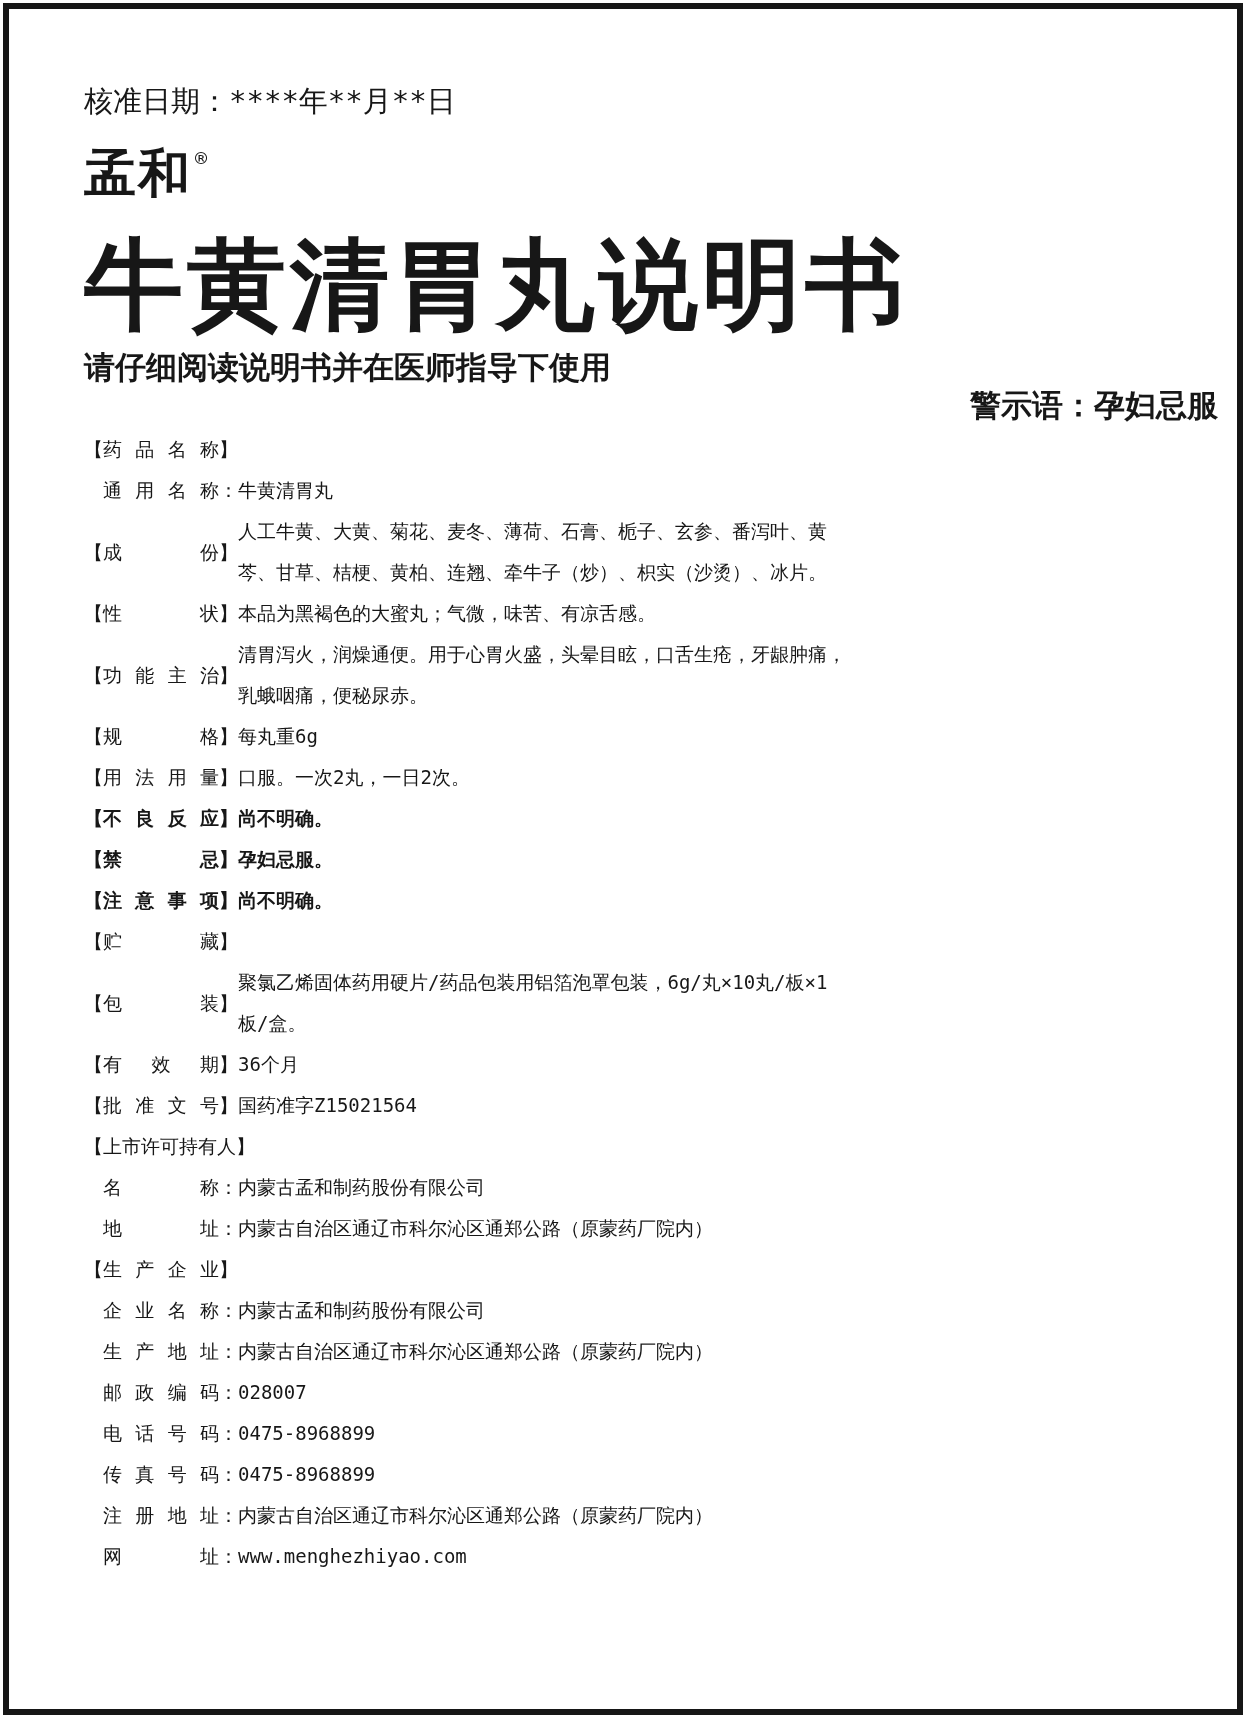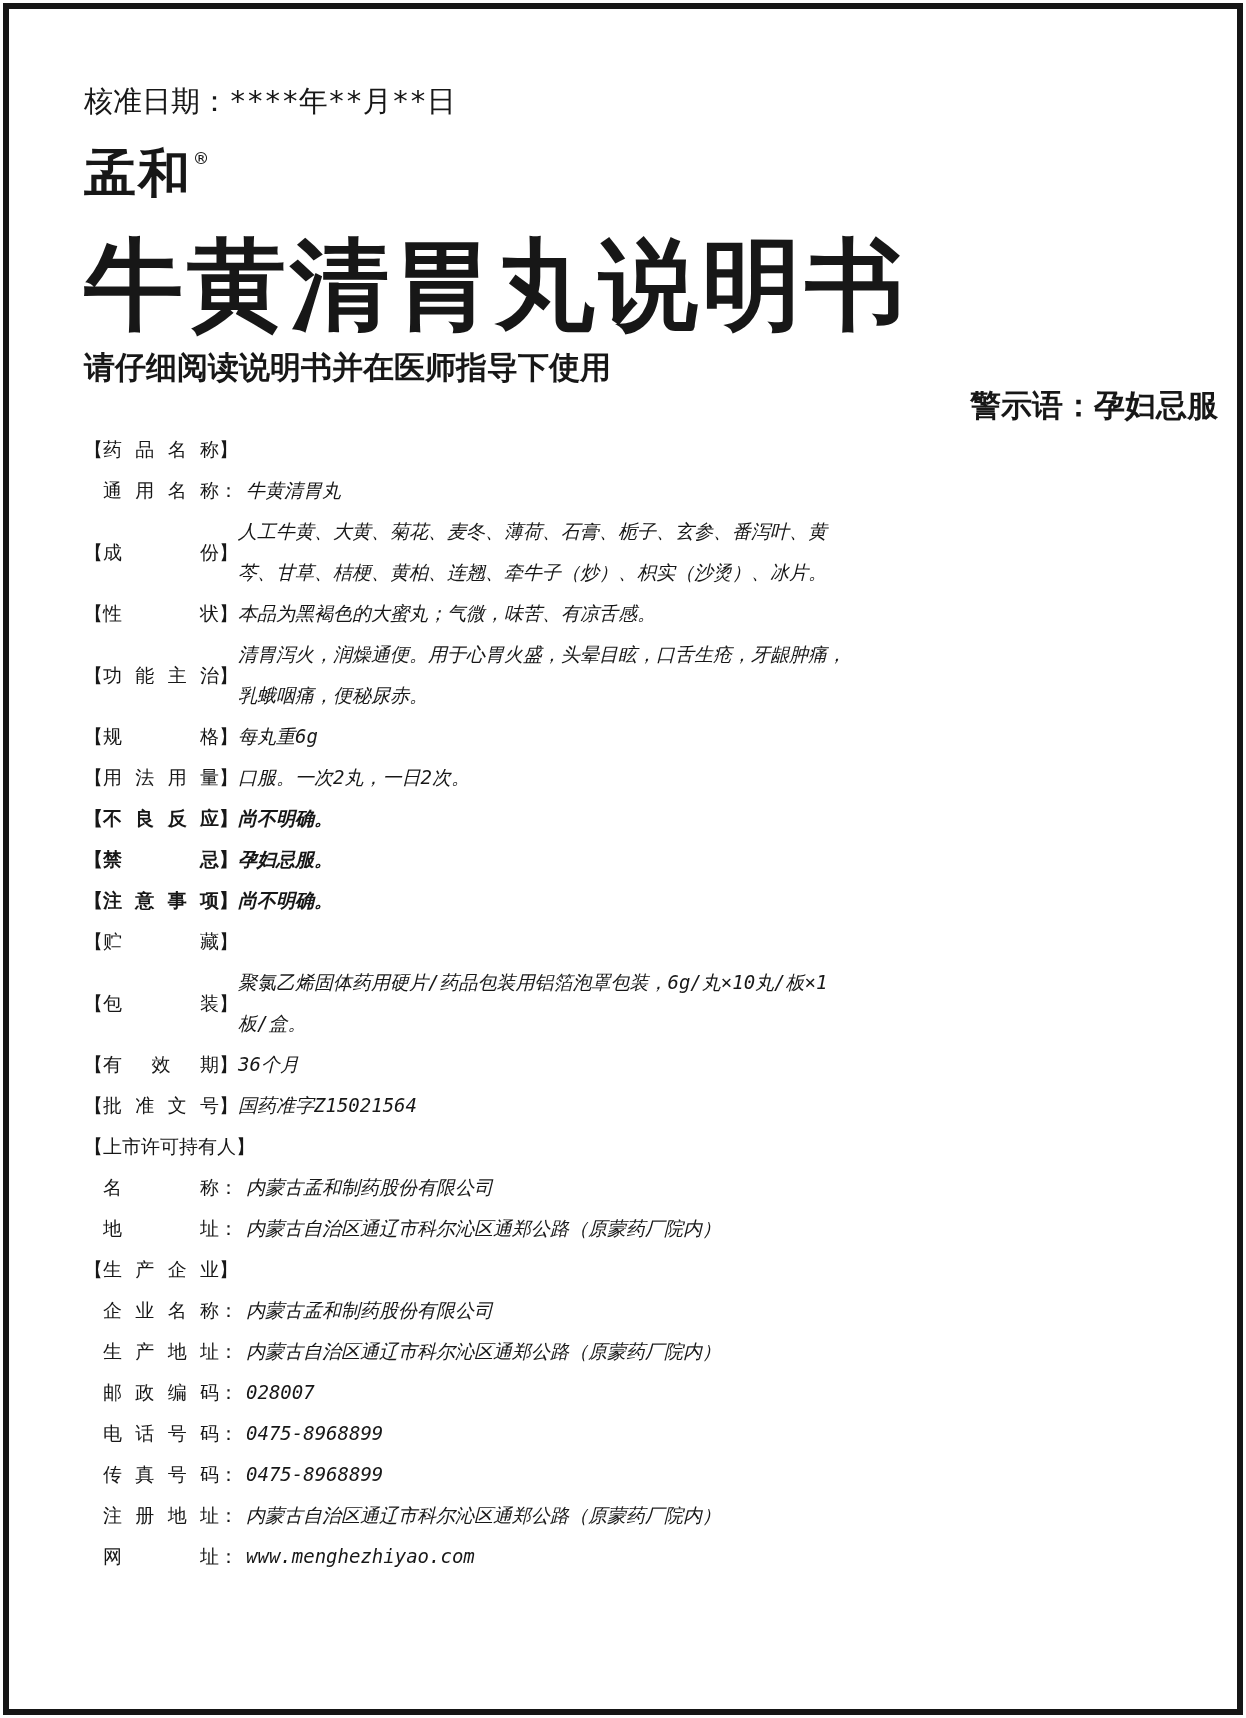--- a/index.html
+++ b/index.html
@@ -11,24 +11,24 @@
   .brand{margin-top:28px;font-size:52px;line-height:54px;font-weight:900;letter-spacing:2px;}
   .brand .tm{font-size:20px;font-weight:400;position:relative;top:-26px;margin-left:3px;}
   .title{margin-top:20px;text-align:left;font-family:"DejaVu Serif","Liberation Serif",serif;
          font-weight:900;font-size:99px;line-height:106px;letter-spacing:4px;white-space:nowrap;}
   .subtitle{margin-top:12px;font-weight:700;font-size:31px;line-height:36px;}
   .warning{margin-top:2px;text-align:right;font-weight:700;font-size:31px;line-height:36px;}
   .rows{margin-top:6px;}
   .row{display:flex;font-size:19px;line-height:41px;align-items:center;}
   .row.bold{font-weight:700;}
   .lbl{flex:none;white-space:nowrap;}
-  .kind-sub{padding-left:19px;gap:8px;}
+  .kind-sub{padding-left:19px;}
   .lbl-inner{display:inline-block;width:116px;text-align:justify;text-align-last:justify;}
   .lbl-inner.wide{width:auto;text-align:left;text-align-last:left;}
-  .txt{flex:1;white-space:pre-wrap;font-style:italic;}
+  .txt{flex:1;white-space:pre-wrap;}
 </style>
 </head>
 <body>
 
 <div class="frame"></div>
 
 <div class="content">
   <div class="approval">核准日期：****年**月**日</div>
   <div class="brand"><span>孟和</span><span class="tm">®</span></div>
   <div class="title">牛黄清胃丸说明书</div>

